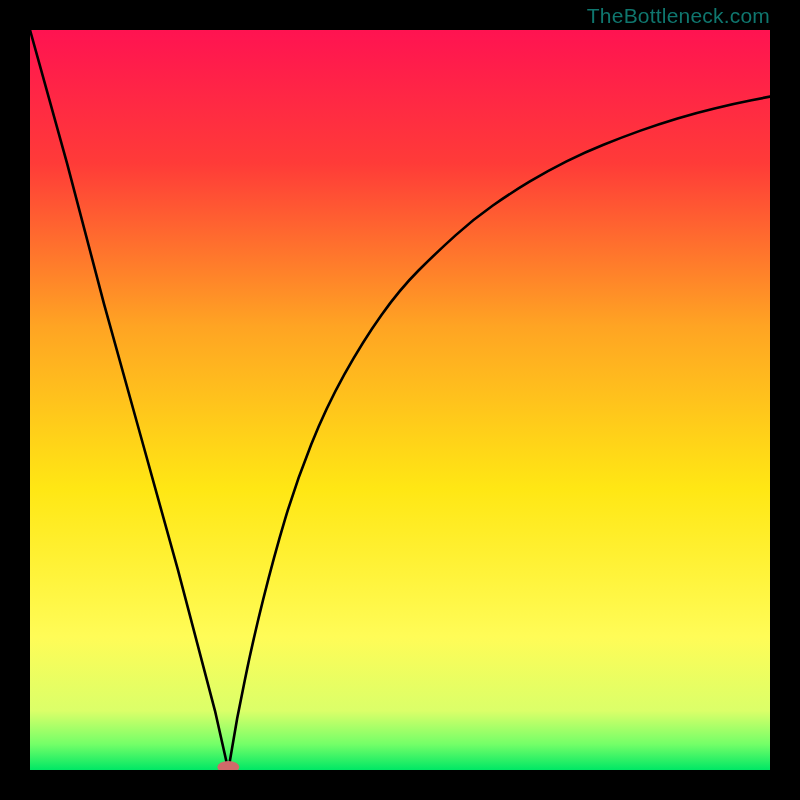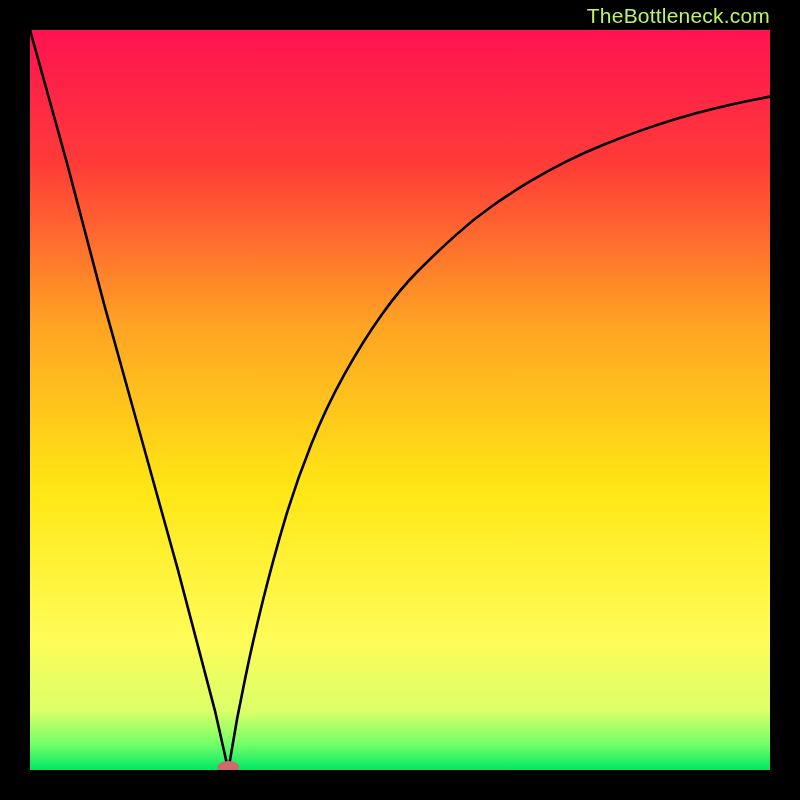--- a/index.html
+++ b/index.html
@@ -24,21 +24,21 @@
     top: 30px;
     left: 30px;
     width: 740px;
     height: 740px;
     overflow: hidden;
   }
   .attribution {
     position: absolute;
     top: 4px;
     right: 30px;
-    color: #bef264;
+    color: #0f766e;
     font-size: 21px;
     font-weight: 500;
     letter-spacing: 0.2px;
   }
   svg {
     display: block;
   }
 </style>
 </head>
 <body>

